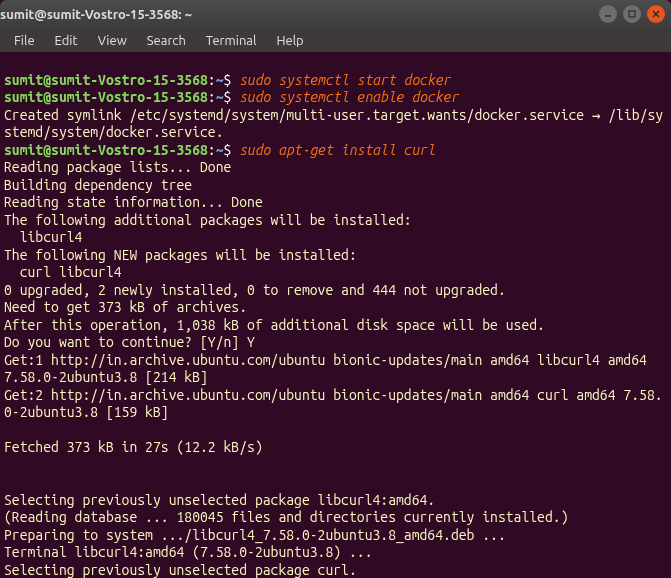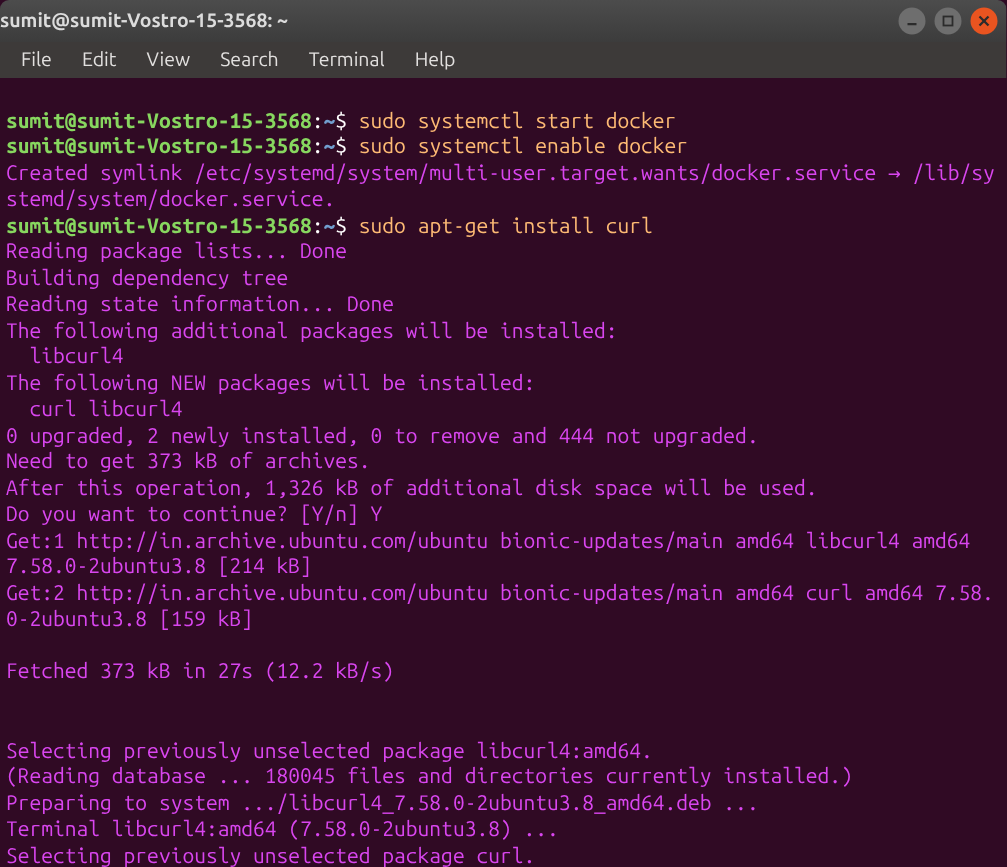--- a/index.html
+++ b/index.html
@@ -65,22 +65,22 @@
     .terminal {
       padding: 2px 4px;
       font-size: 14px;
       line-height: 17.5px;
       white-space: pre-wrap;
       word-break: break-all;
     }
     .prompt-user { color: #87d75f; font-weight: bold; }
     .prompt-path { color: #729fcf; font-weight: bold; }
     .prompt-sym { color: #ffffff; }
-    .cmd { color: #fdba74; }
-    .out { color: #d946ef; }
+    .cmd { color: #f97316; font-style: italic; }
+    .out { color: #fef9c3; }
   </style>
 </head>
 <body>
 
 <div class="titlebar">
   <span class="titlebar-text">sumit@sumit-Vostro-15-3568: ~</span>
   <div class="window-controls">
     <div class="win-btn win-min">
       <svg width="8" height="8" viewBox="0 0 8 8">
           <line x1="1" y1="6" x2="7" y2="6" stroke="#2b2b2b" stroke-width="1.5"></line>
@@ -116,21 +116,21 @@
 <span class="prompt-user">sumit@sumit-Vostro-15-3568</span><span class="prompt-sym">:</span><span class="prompt-path">~</span><span class="prompt-sym">$</span> <span class="cmd">sudo apt-get install curl</span>
 <span class="out">Reading package lists... Done</span>
 <span class="out">Building dependency tree</span>
 <span class="out">Reading state information... Done</span>
 <span class="out">The following additional packages will be installed:</span>
 <span class="out">  libcurl4</span>
 <span class="out">The following NEW packages will be installed:</span>
 <span class="out">  curl libcurl4</span>
 <span class="out">0 upgraded, 2 newly installed, 0 to remove and 444 not upgraded.</span>
 <span class="out">Need to get 373 kB of archives.</span>
-<span class="out">After this operation, 1,326 kB of additional disk space will be used.</span>
+<span class="out">After this operation, 1,038 kB of additional disk space will be used.</span>
 <span class="out">Do you want to continue? [Y/n] Y</span>
 <span class="out">Get:1 http://in.archive.ubuntu.com/ubuntu bionic-updates/main amd64 libcurl4 amd64 7.58.0-2ubuntu3.8 [214 kB]</span>
 <span class="out">Get:2 http://in.archive.ubuntu.com/ubuntu bionic-updates/main amd64 curl amd64 7.58.0-2ubuntu3.8 [159 kB]</span>
 <span class="out"></span>
 <span class="out">Fetched 373 kB in 27s (12.2 kB/s)</span>
 <span class="out"></span>
 <span class="out"></span>
 <span class="out">Selecting previously unselected package libcurl4:amd64.</span>
 <span class="out">(Reading database ... 180045 files and directories currently installed.)</span>
 <span class="out">Preparing to system .../libcurl4_7.58.0-2ubuntu3.8_amd64.deb ...</span>

